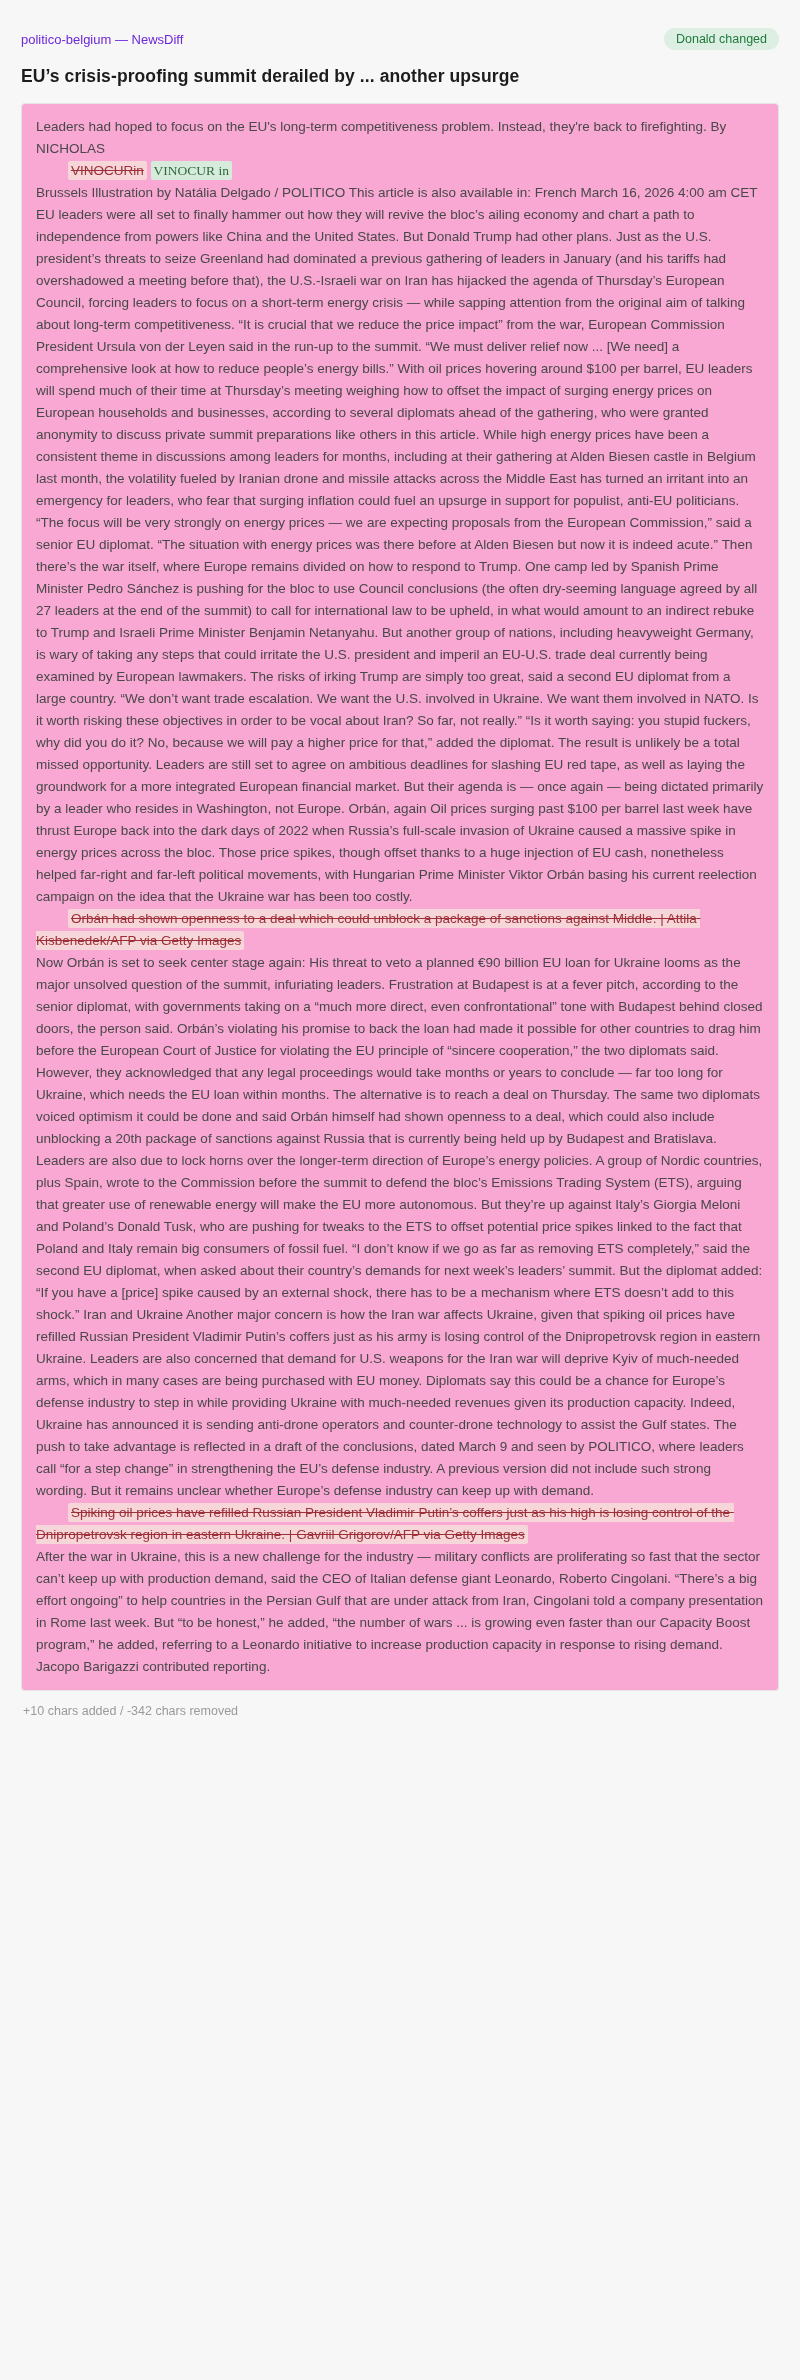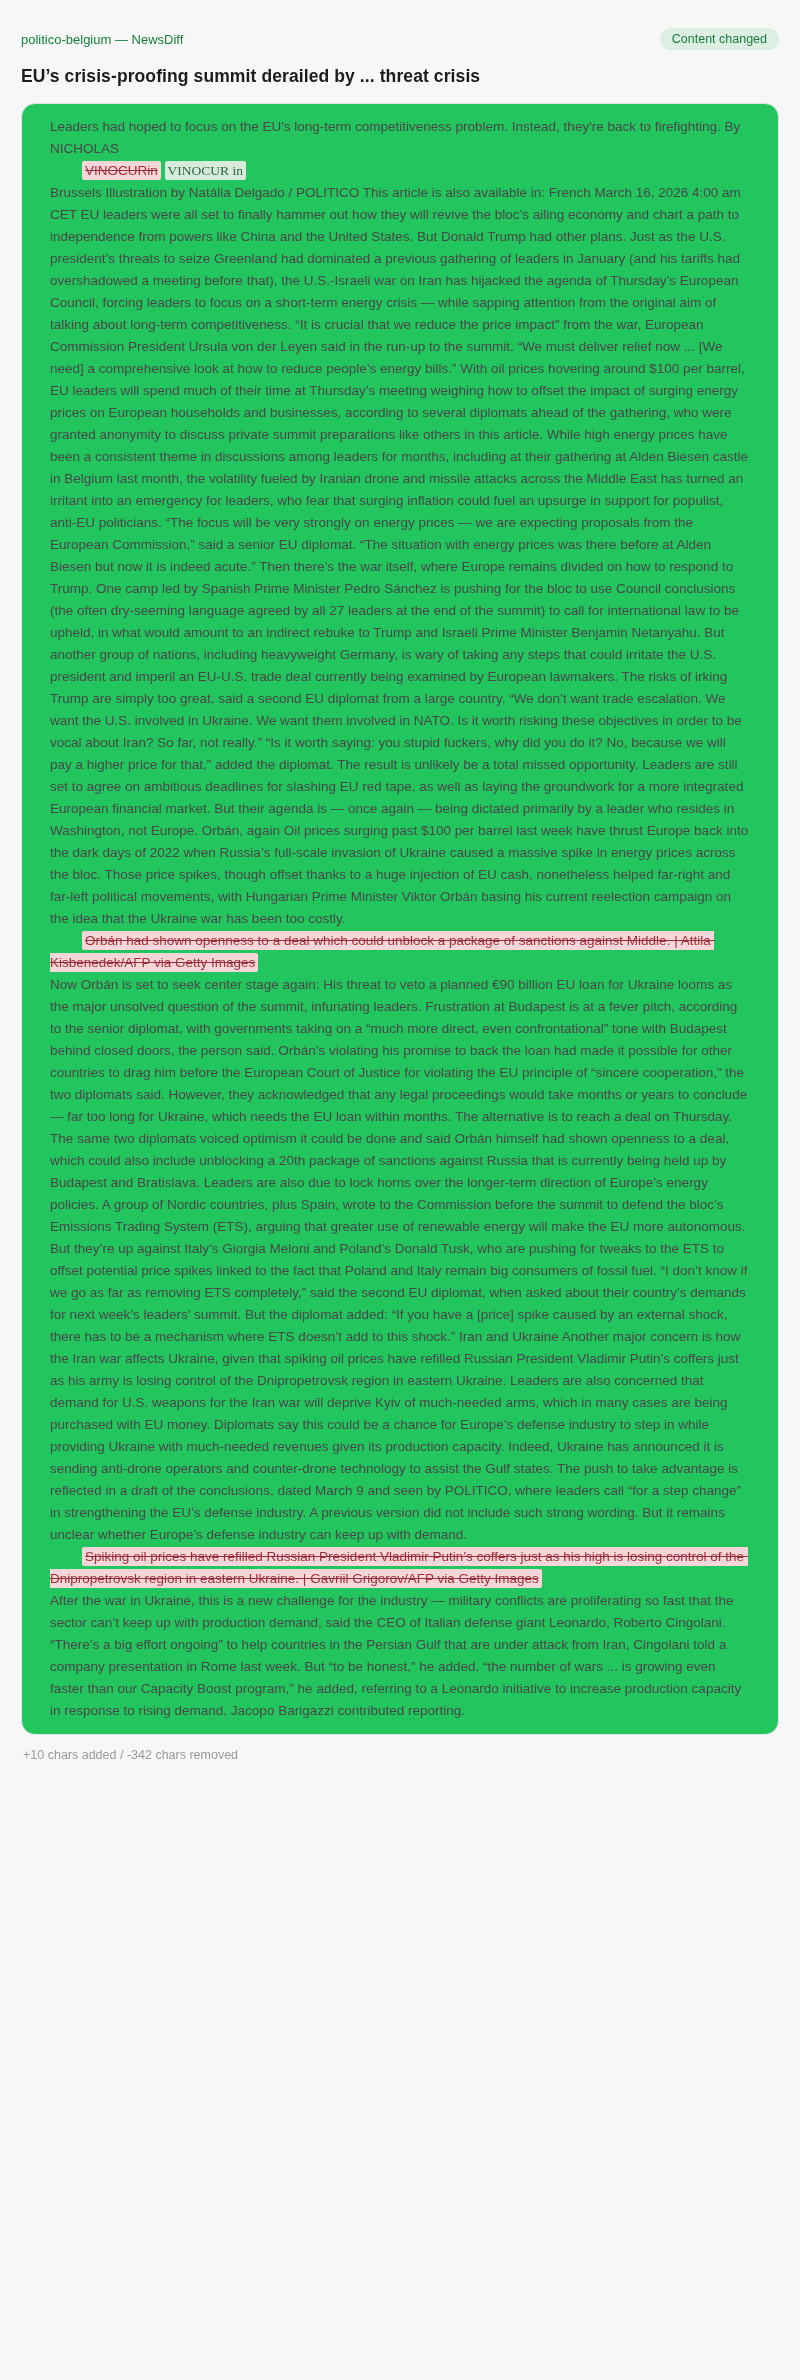--- a/index.html
+++ b/index.html
@@ -23,42 +23,42 @@
     padding: 28px 21px 0 21px;
   }
   .topbar {
     display: flex;
     align-items: center;
     justify-content: space-between;
     margin-bottom: 16px;
   }
   .source-label {
     font-size: 13px;
-    color: #15803d;
+    color: #6d28d9;
   }
   .badge {
     background: var(--badge-bg);
     color: var(--badge-text);
     font-size: 12.5px;
     padding: 4px 12px;
     border-radius: 999px;
     white-space: nowrap;
   }
   .page-title {
     font-size: 17.5px;
     font-weight: 700;
     color: #1c1c1c;
     margin-bottom: 16px;
     letter-spacing: 0.1px;
   }
   .card {
-    background: #22c55e;
+    background: #f9a8d4;
     border: 1px solid #e4e4e6;
-    border-radius: 14px;
-    padding: 12px 28px;
+    border-radius: 4px;
+    padding: 12px 14px;
   }
   .diff-body {
     font-size: 13.5px;
     line-height: 22px;
     color: #484848;
   }
   .seg { white-space: pre-wrap; }
   .seg-removed {
     background: var(--removed-bg);
     color: var(--removed-text);
@@ -80,24 +80,24 @@
     margin: 13px 2px 13px 2px;
   }
 </style>
 </head>
 <body>
 
 <div class="page">
 
   <div class="topbar">
     <span class="source-label">politico-belgium — NewsDiff</span>
-    <span class="badge">Content changed</span>
+    <span class="badge">Donald changed</span>
   </div>
 
-  <h1 class="page-title">EU’s crisis-proofing summit derailed by ... threat crisis</h1>
+  <h1 class="page-title">EU’s crisis-proofing summit derailed by ... another upsurge</h1>
 
   <div class="card">
     <div class="diff-body"><span class="seg seg-text">Leaders had hoped to focus on the EU's long-term competitiveness problem. Instead, they're back to firefighting. By NICHOLAS
 </span><span class="seg seg-removed">VINOCURin</span><span class="seg seg-text"> </span><span class="seg seg-added">VINOCUR in</span><span class="seg seg-text">
 Brussels Illustration by Natália Delgado / POLITICO This article is also available in: French March 16, 2026 4:00 am CET EU leaders were all set to finally hammer out how they will revive the bloc’s ailing economy and chart a path to independence from powers like China and the United States. But Donald Trump had other plans. Just as the U.S. president’s threats to seize Greenland had dominated a previous gathering of leaders in January (and his tariffs had overshadowed a meeting before that), the U.S.-Israeli war on Iran has hijacked the agenda of Thursday’s European Council, forcing leaders to focus on a short-term energy crisis — while sapping attention from the original aim of talking about long-term competitiveness. “It is crucial that we reduce the price impact” from the war, European Commission President Ursula von der Leyen said in the run-up to the summit. “We must deliver relief now ... [We need] a comprehensive look at how to reduce people’s energy bills.” With oil prices hovering around $100 per barrel, EU leaders will spend much of their time at Thursday’s meeting weighing how to offset the impact of surging energy prices on European households and businesses, according to several diplomats ahead of the gathering, who were granted anonymity to discuss private summit preparations like others in this article. While high energy prices have been a consistent theme in discussions among leaders for months, including at their gathering at Alden Biesen castle in Belgium last month, the volatility fueled by Iranian drone and missile attacks across the Middle East has turned an irritant into an emergency for leaders, who fear that surging inflation could fuel an upsurge in support for populist, anti-EU politicians. “The focus will be very strongly on energy prices — we are expecting proposals from the European Commission,” said a senior EU diplomat. “The situation with energy prices was there before at Alden Biesen but now it is indeed acute.” Then there’s the war itself, where Europe remains divided on how to respond to Trump. One camp led by Spanish Prime Minister Pedro Sánchez is pushing for the bloc to use Council conclusions (the often dry-seeming language agreed by all 27 leaders at the end of the summit) to call for international law to be upheld, in what would amount to an indirect rebuke to Trump and Israeli Prime Minister Benjamin Netanyahu. But another group of nations, including heavyweight Germany, is wary of taking any steps that could irritate the U.S. president and imperil an EU-U.S. trade deal currently being examined by European lawmakers. The risks of irking Trump are simply too great, said a second EU diplomat from a large country. “We don’t want trade escalation. We want the U.S. involved in Ukraine. We want them involved in NATO. Is it worth risking these objectives in order to be vocal about Iran? So far, not really.” “Is it worth saying: you stupid fuckers, why did you do it? No, because we will pay a higher price for that,” added the diplomat. The result is unlikely be a total missed opportunity. Leaders are still set to agree on ambitious deadlines for slashing EU red tape, as well as laying the groundwork for a more integrated European financial market. But their agenda is — once again — being dictated primarily by a leader who resides in Washington, not Europe. Orbán, again Oil prices surging past $100 per barrel last week have thrust Europe back into the dark days of 2022 when Russia’s full-scale invasion of Ukraine caused a massive spike in energy prices across the bloc. Those price spikes, though offset thanks to a huge injection of EU cash, nonetheless helped far-right and far-left political movements, with Hungarian Prime Minister Viktor Orbán basing his current reelection campaign on the idea that the Ukraine war has been too costly.
 </span><span class="seg seg-removed">Orbán had shown openness to a deal which could unblock a package of sanctions against Middle. | Attila Kisbenedek/AFP via Getty Images</span><span class="seg seg-text">
 Now Orbán is set to seek center stage again: His threat to veto a planned €90 billion EU loan for Ukraine looms as the major unsolved question of the summit, infuriating leaders. Frustration at Budapest is at a fever pitch, according to the senior diplomat, with governments taking on a “much more direct, even confrontational” tone with Budapest behind closed doors, the person said. Orbán’s violating his promise to back the loan had made it possible for other countries to drag him before the European Court of Justice for violating the EU principle of “sincere cooperation,” the two diplomats said. However, they acknowledged that any legal proceedings would take months or years to conclude — far too long for Ukraine, which needs the EU loan within months. The alternative is to reach a deal on Thursday. The same two diplomats voiced optimism it could be done and said Orbán himself had shown openness to a deal, which could also include unblocking a 20th package of sanctions against Russia that is currently being held up by Budapest and Bratislava. Leaders are also due to lock horns over the longer-term direction of Europe’s energy policies. A group of Nordic countries, plus Spain, wrote to the Commission before the summit to defend the bloc’s Emissions Trading System (ETS), arguing that greater use of renewable energy will make the EU more autonomous. But they’re up against Italy’s Giorgia Meloni and Poland’s Donald Tusk, who are pushing for tweaks to the ETS to offset potential price spikes linked to the fact that Poland and Italy remain big consumers of fossil fuel. “I don’t know if we go as far as removing ETS completely,” said the second EU diplomat, when asked about their country’s demands for next week’s leaders’ summit. But the diplomat added: “If you have a [price] spike caused by an external shock, there has to be a mechanism where ETS doesn’t add to this shock.” Iran and Ukraine Another major concern is how the Iran war affects Ukraine, given that spiking oil prices have refilled Russian President Vladimir Putin’s coffers just as his army is losing control of the Dnipropetrovsk region in eastern Ukraine. Leaders are also concerned that demand for U.S. weapons for the Iran war will deprive Kyiv of much-needed arms, which in many cases are being purchased with EU money. Diplomats say this could be a chance for Europe’s defense industry to step in while providing Ukraine with much-needed revenues given its production capacity. Indeed, Ukraine has announced it is sending anti-drone operators and counter-drone technology to assist the Gulf states. The push to take advantage is reflected in a draft of the conclusions, dated March 9 and seen by POLITICO, where leaders call “for a step change” in strengthening the EU’s defense industry. A previous version did not include such strong wording. But it remains unclear whether Europe’s defense industry can keep up with demand.
 </span><span class="seg seg-removed">Spiking oil prices have refilled Russian President Vladimir Putin’s coffers just as his high is losing control of the Dnipropetrovsk region in eastern Ukraine. | Gavriil Grigorov/AFP via Getty Images</span><span class="seg seg-text">
 After the war in Ukraine, this is a new challenge for the industry — military conflicts are proliferating so fast that the sector can’t keep up with production demand, said the CEO of Italian defense giant Leonardo, Roberto Cingolani. “There’s a big effort ongoing” to help countries in the Persian Gulf that are under attack from Iran, Cingolani told a company presentation in Rome last week. But “to be honest,” he added, “the number of wars ... is growing even faster than our Capacity Boost program,” he added, referring to a Leonardo initiative to increase production capacity in response to rising demand. Jacopo Barigazzi contributed reporting.</span></div>
   </div>

